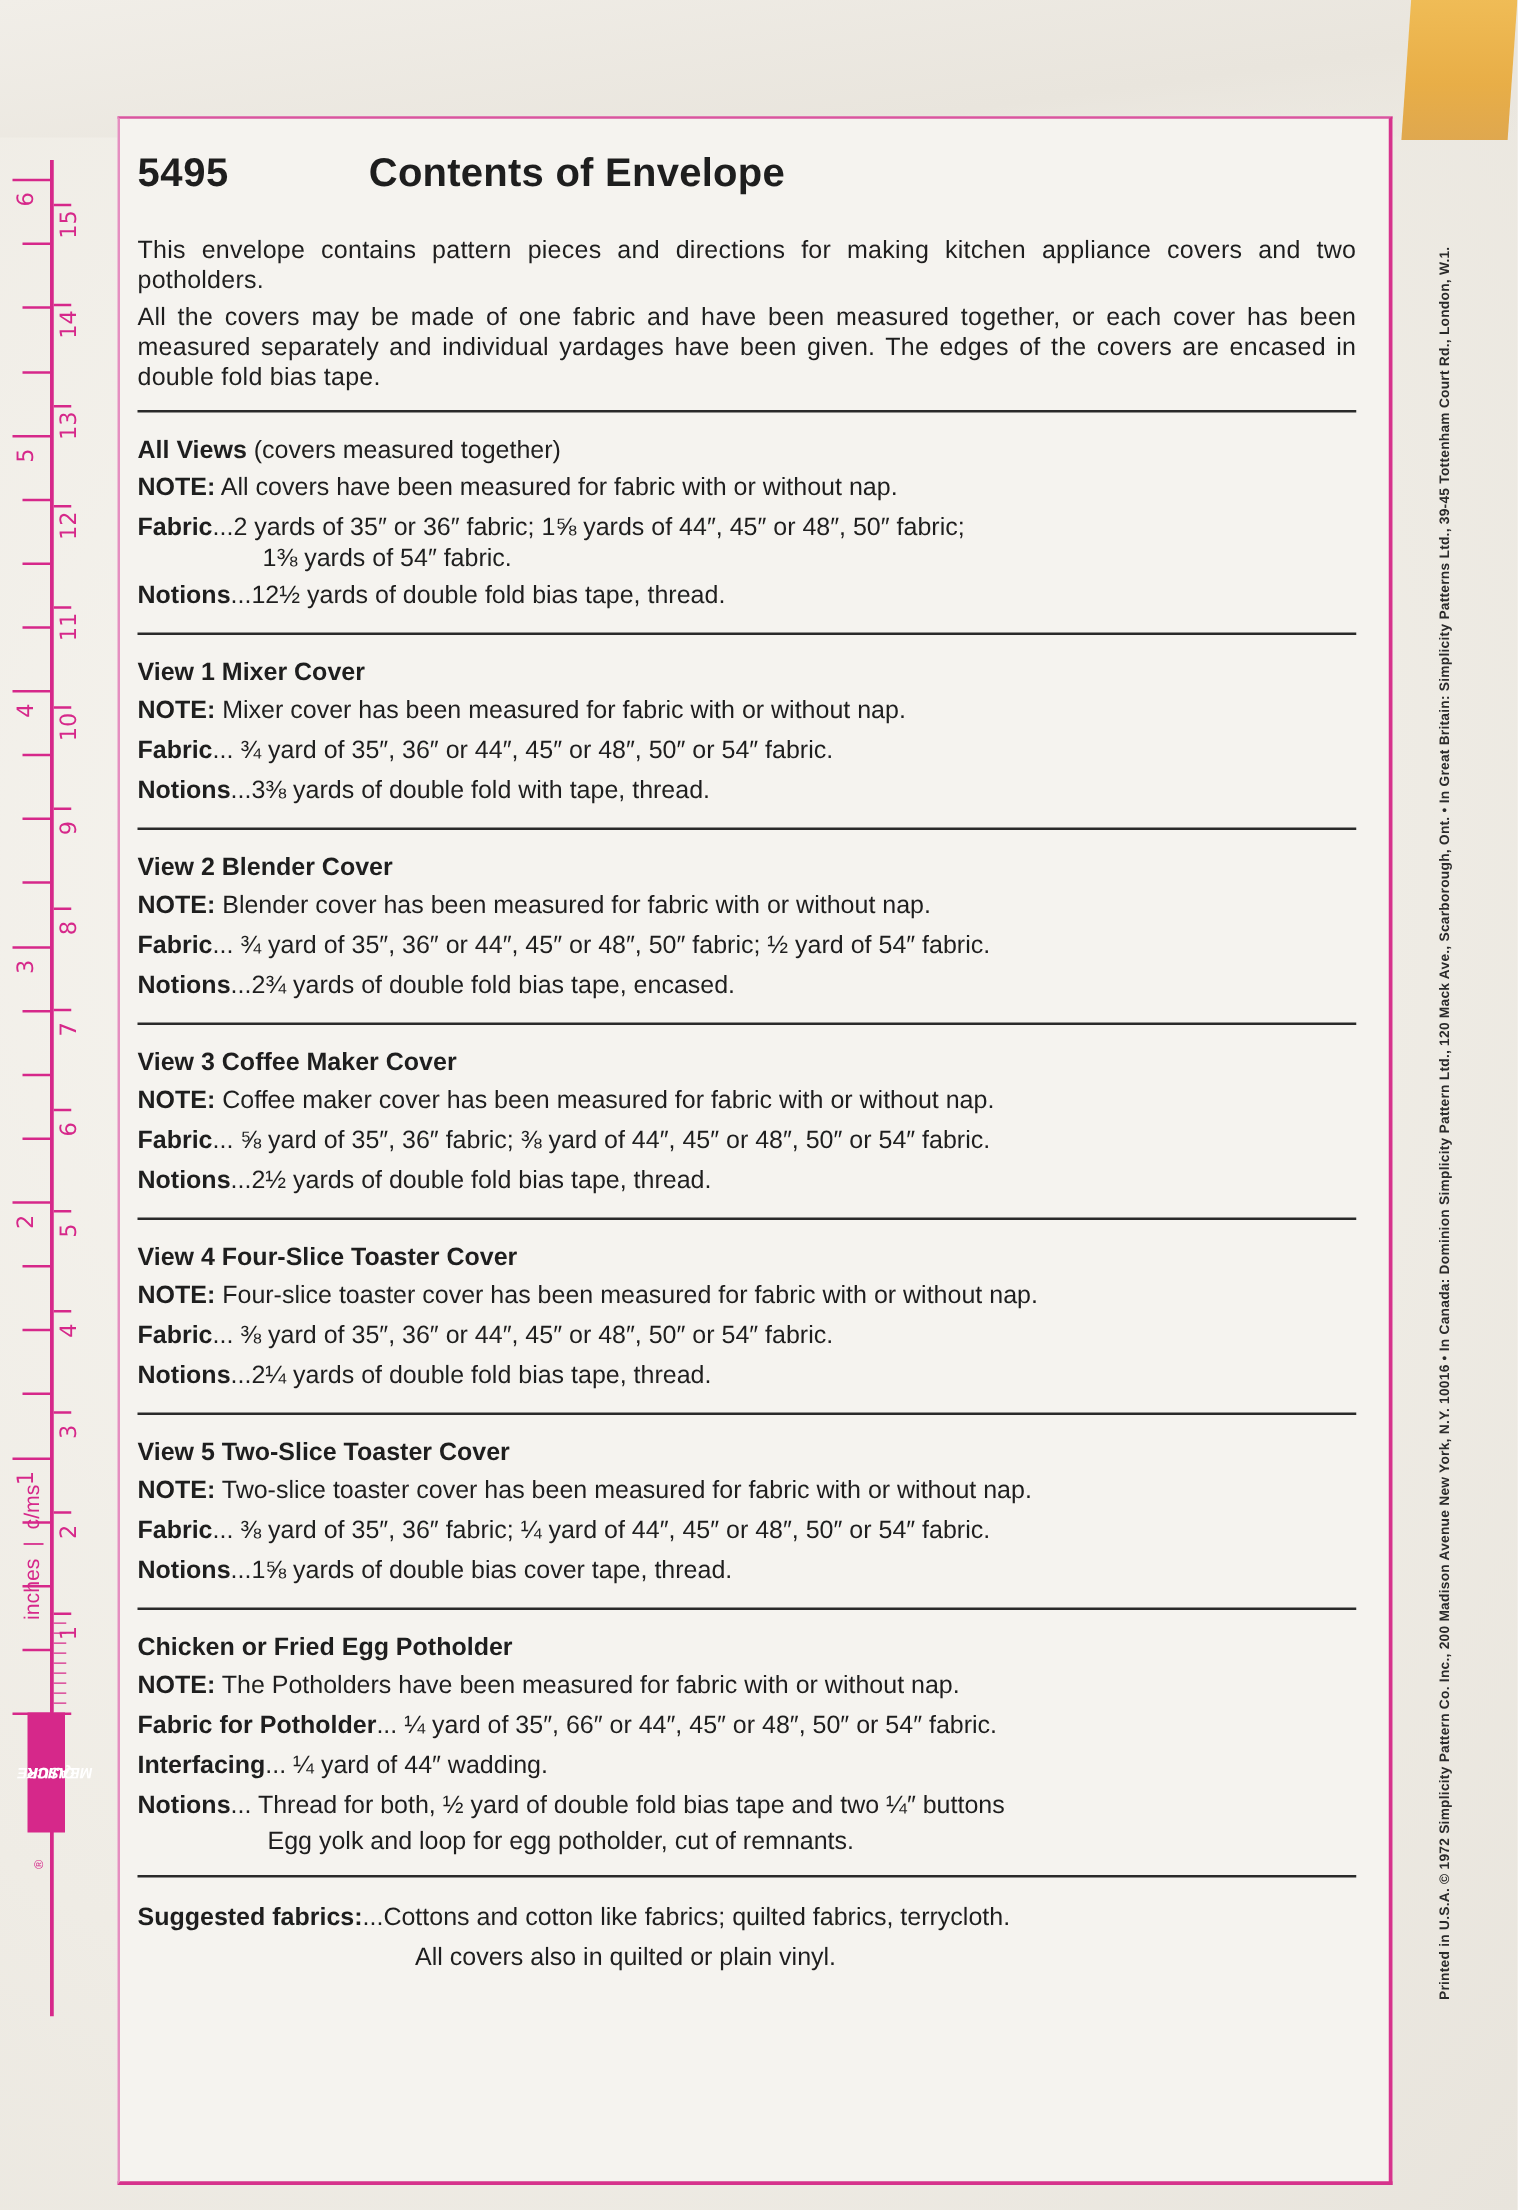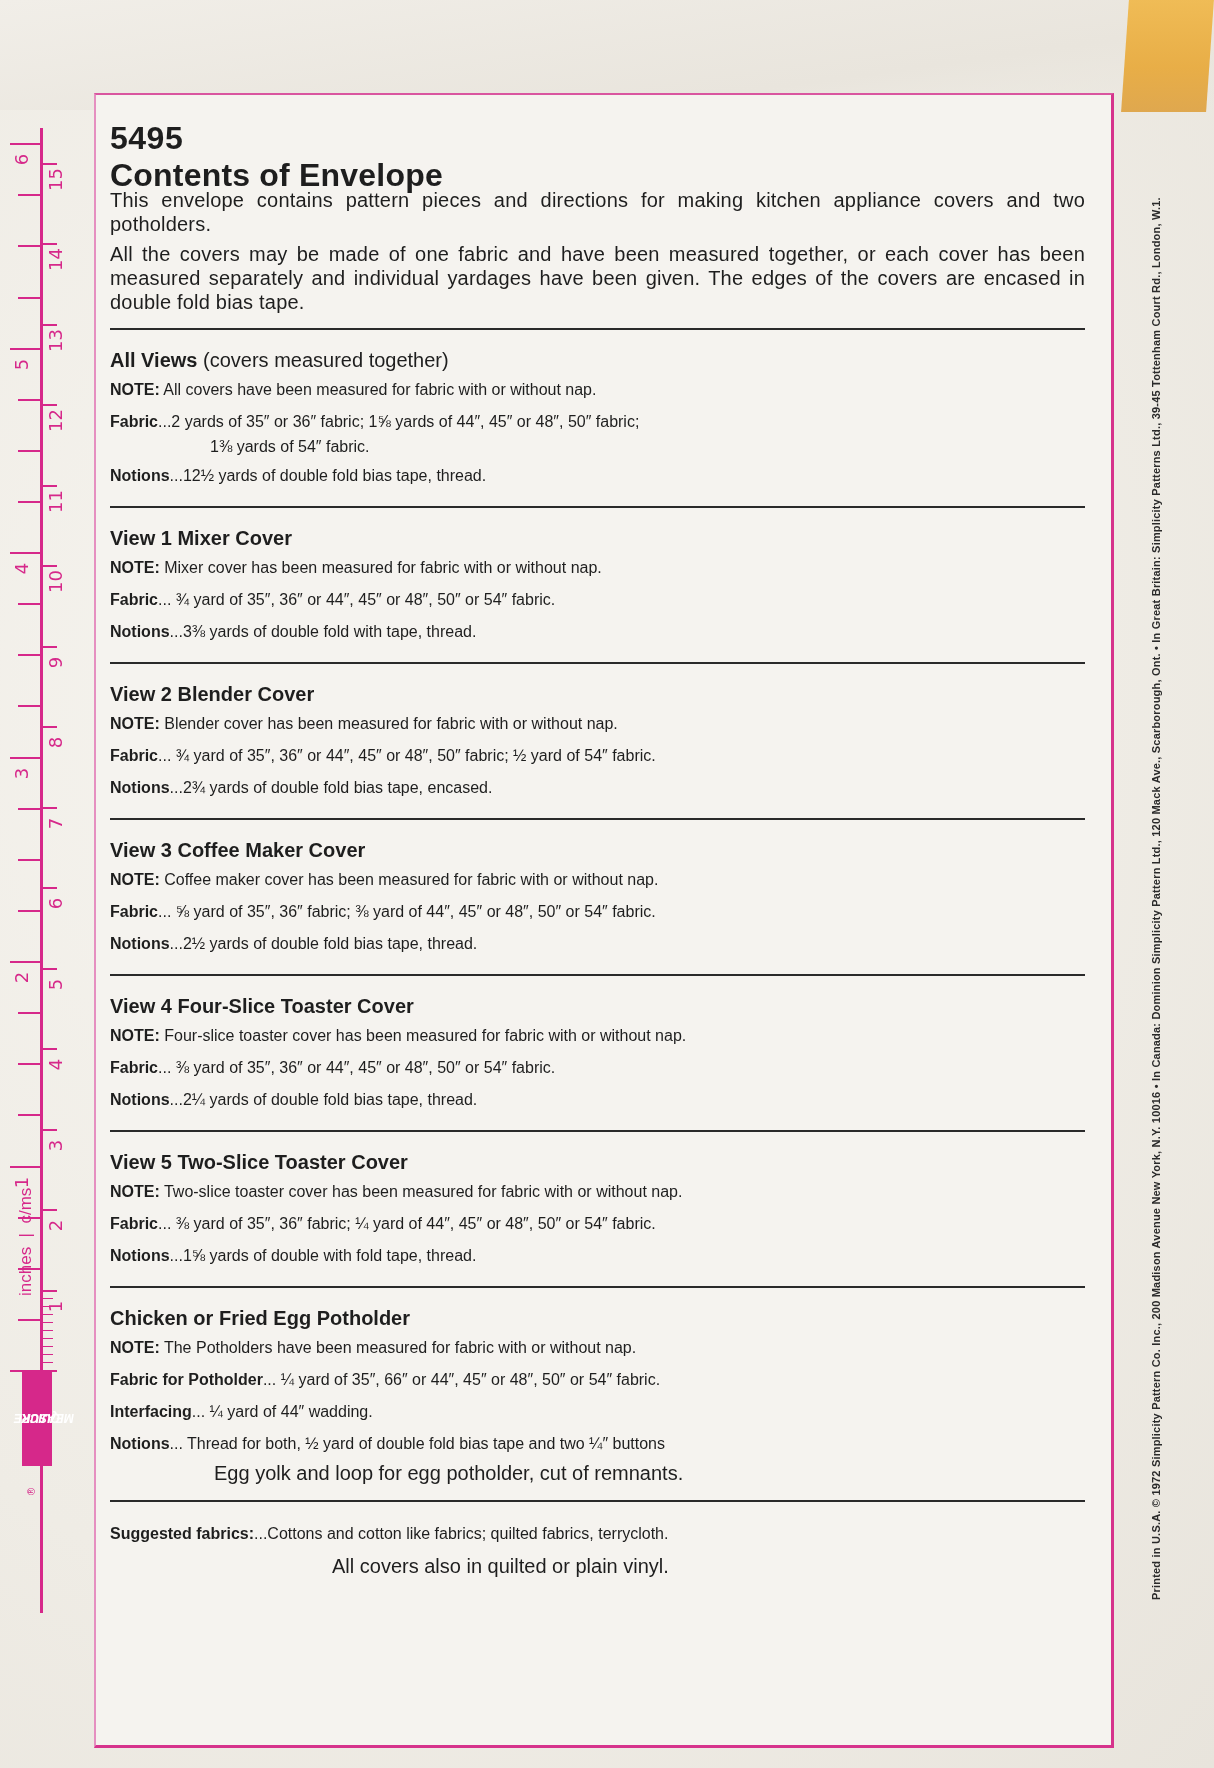--- a/index.html
+++ b/index.html
@@ -29,34 +29,34 @@
       border-top: 2px solid #d9559f;
       border-left: 2px solid #e58fc0;
       border-right: 3px solid #d6338c;
       border-bottom: 3px solid #d6338c;
       box-sizing: border-box;
       background: #f5f3ef;
     }
     .content {
       position: absolute; left: 110px; top: 120px; width: 975px;
     }
-    .header { display: flex; align-items: baseline; height: 60px; flex-direction: column; }
+    .header { display: flex; align-items: baseline; height: 60px; }
     .pattern-no { font-size: 32px; font-weight: bold; width: 185px; letter-spacing: 0.5px; }
     .title { font-size: 32px; font-weight: bold; letter-spacing: 0.2px; }
     .intro p {
       margin: 0; font-size: 20px; line-height: 24px; text-align: justify;
       font-family: "Liberation Sans Narrow", "Liberation Sans", sans-serif;
       letter-spacing: 0.2px;
     }
     .intro p + p { margin-top: 6px; }
     .intro { margin-top: 8px; }
     .rule { height: 0; border-top: 2px solid #2a2a2a; margin: 14px 0 16px 0; width: 975px; }
     .section-head { font-size: 20px; line-height: 28px; }
     .section-head b { font-weight: bold; }
-    .line { font-size: 16px; line-height: 32px; white-space: nowrap; }
+    .line { font-size: 20px; line-height: 32px; white-space: nowrap; }
     .line b { font-weight: bold; }
     .line.cont { padding-left: 100px; line-height: 26px; margin-top: -4px; }
     .indent-notions { padding-left: 104px; line-height: 26px; white-space: nowrap; font-size: 20px; }
     .sug .line { line-height: 32px; }
     .sug .cont2 { padding-left: 222px; font-size: 20px; line-height: 32px; }
 
     
     .ruler {
       position: absolute; left: 0; top: 128px; width: 80px; height: 1485px;
     }
@@ -247,21 +247,21 @@
     <div class="line"><b>Fabric</b><span>... ⅜ yard of 35″, 36″ or 44″, 45″ or 48″, 50″ or 54″ fabric.</span></div>
     <div class="line"><b>Notions</b><span>...2¼ yards of double fold bias tape, thread.</span></div>
   </div>
 
   <div class="rule"></div>
 
   <div>
     <div class="section-head"><b>View 5   Two-Slice Toaster Cover</b></div>
     <div class="line"><b>NOTE:</b><span> Two-slice toaster cover has been measured for fabric with or without nap.</span></div>
     <div class="line"><b>Fabric</b><span>... ⅜ yard of 35″, 36″ fabric; ¼ yard of 44″, 45″ or 48″, 50″ or 54″ fabric.</span></div>
-    <div class="line"><b>Notions</b><span>...1⅝ yards of double with fold tape, thread.</span></div>
+    <div class="line"><b>Notions</b><span>...1⅝ yards of double bias cover tape, thread.</span></div>
   </div>
 
   <div class="rule"></div>
 
   <div>
     <div class="section-head"><b>Chicken or Fried Egg Potholder</b></div>
     <div class="line"><b>NOTE:</b><span> The Potholders have been measured for fabric with or without nap.</span></div>
     <div class="line"><b>Fabric for Potholder</b><span>... ¼ yard of 35″, 66″ or 44″, 45″ or 48″, 50″ or 54″ fabric.</span></div>
     <div class="line"><b>Interfacing</b><span>... ¼ yard of 44″ wadding.</span></div>
     <div class="line"><b>Notions</b><span>... Thread for both, ½ yard of double fold bias tape and two ¼″ buttons</span></div>

